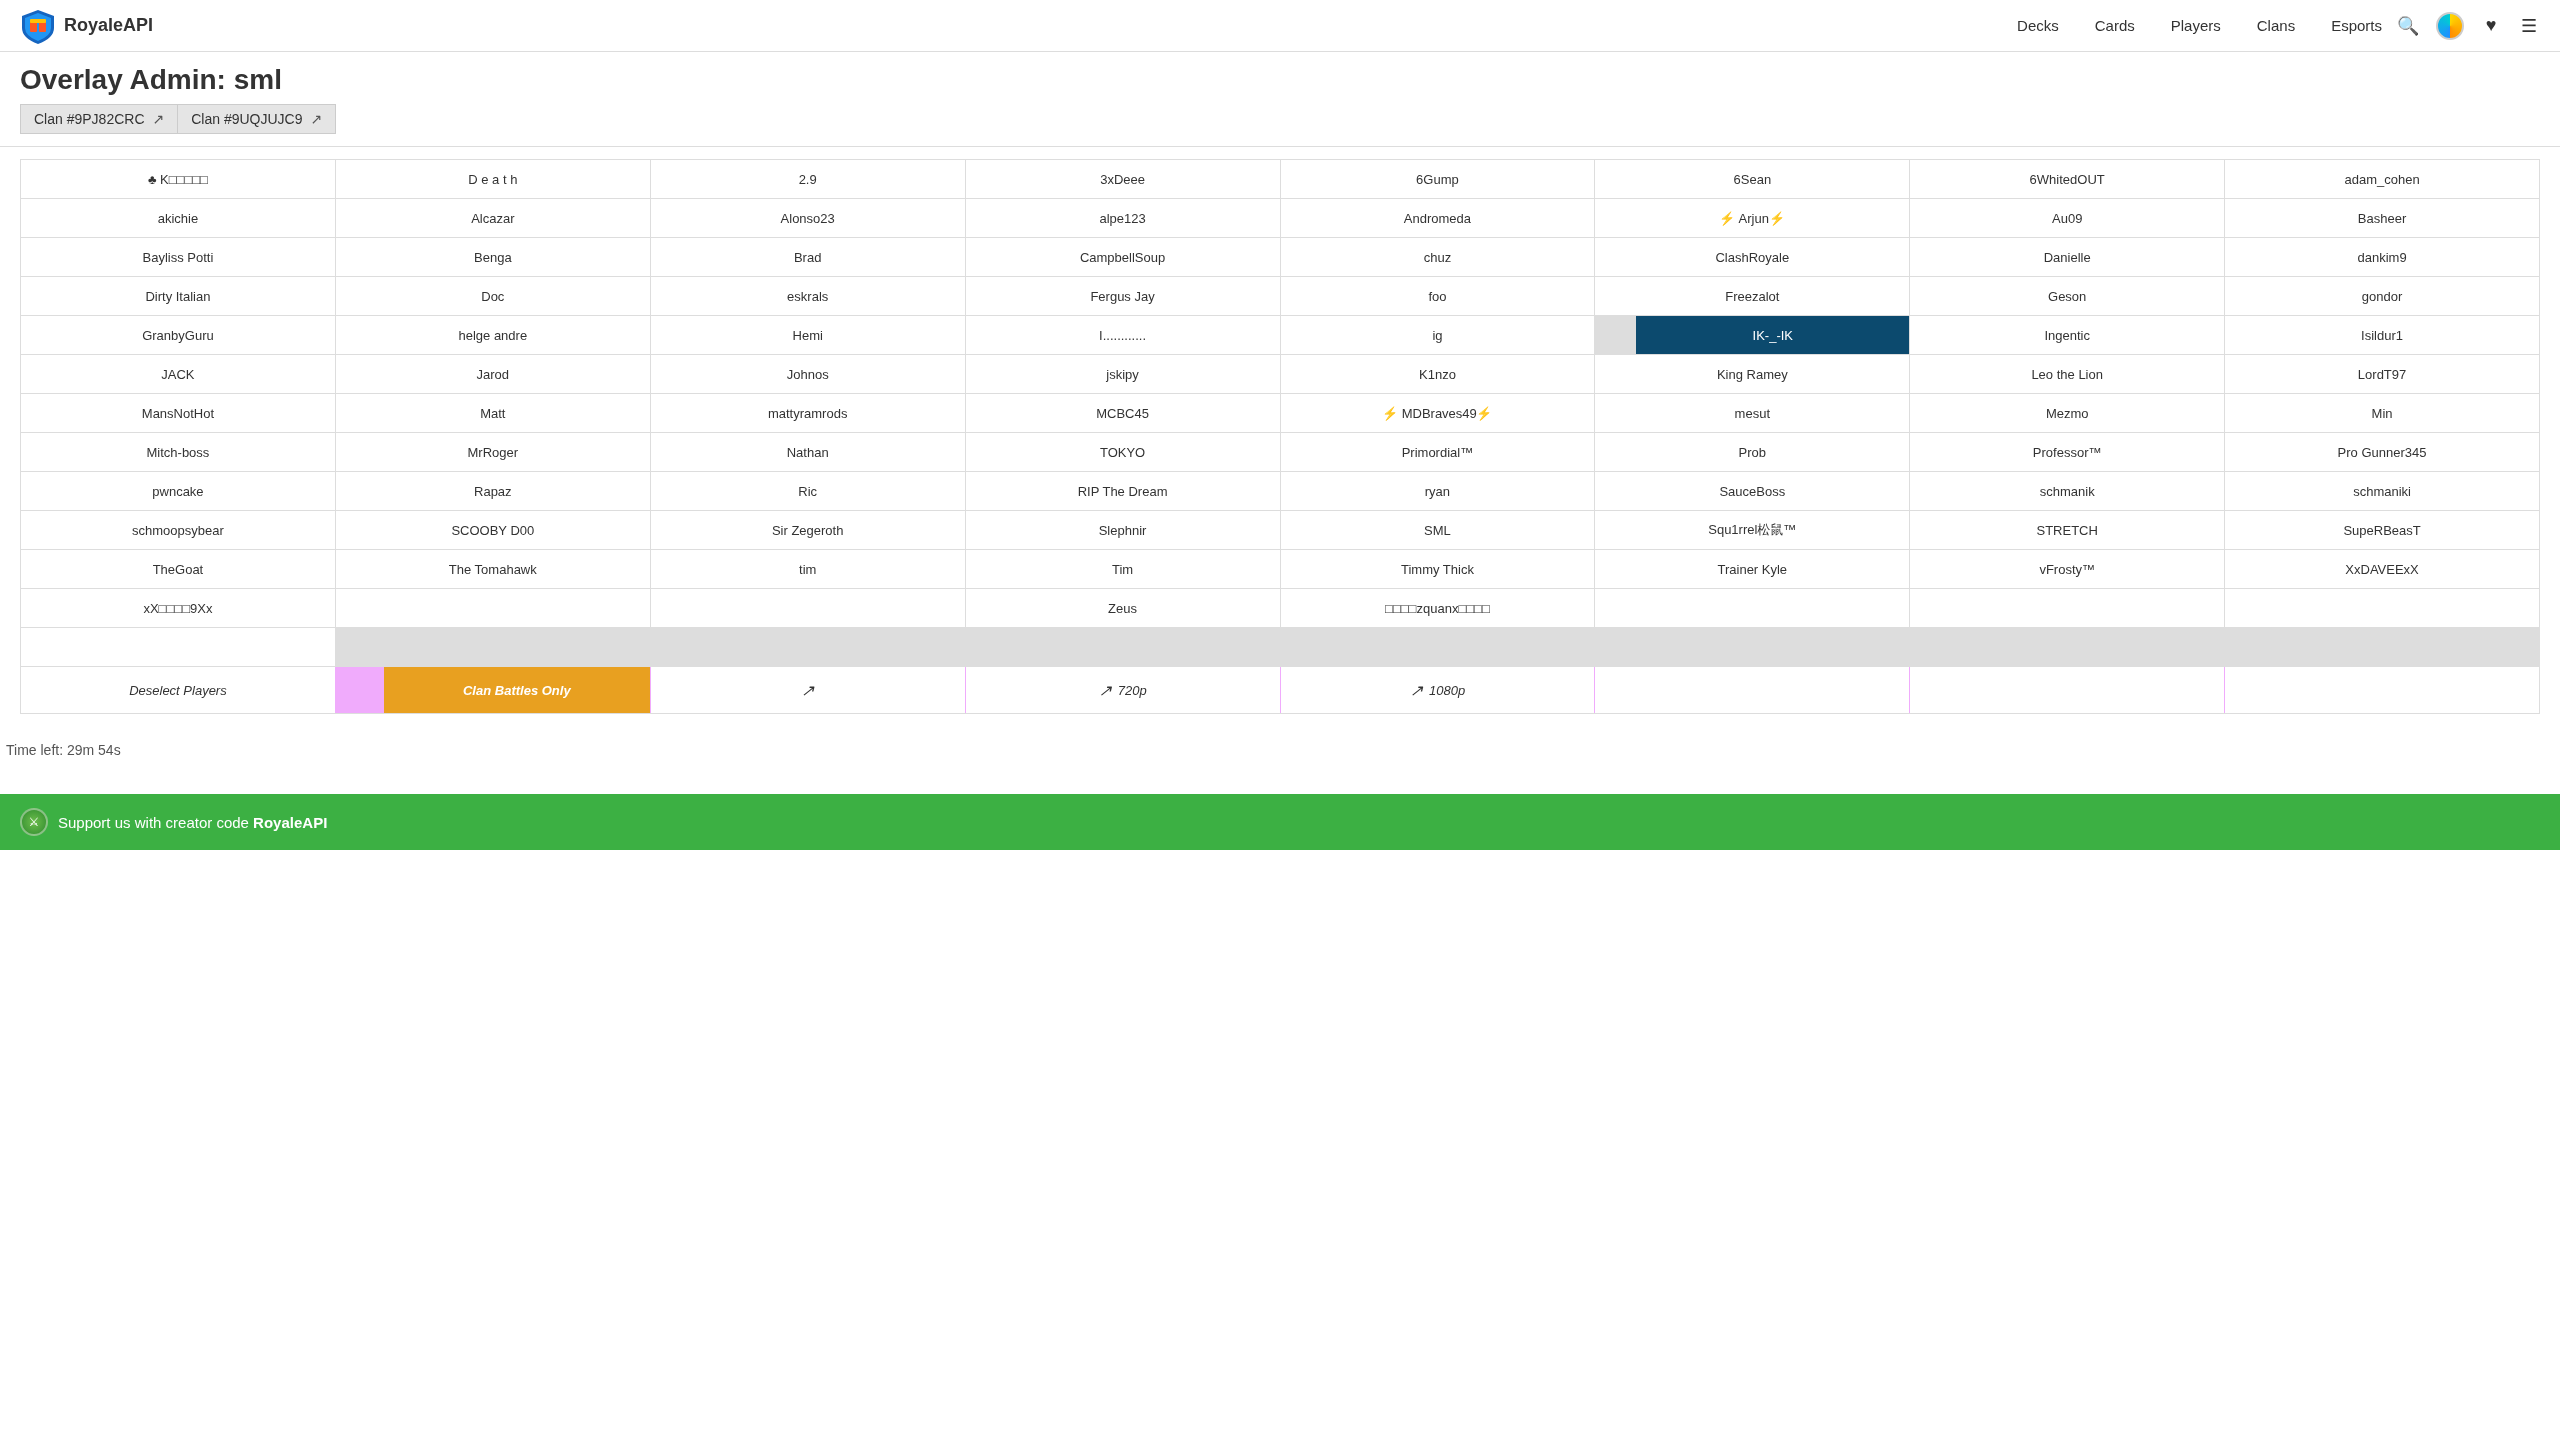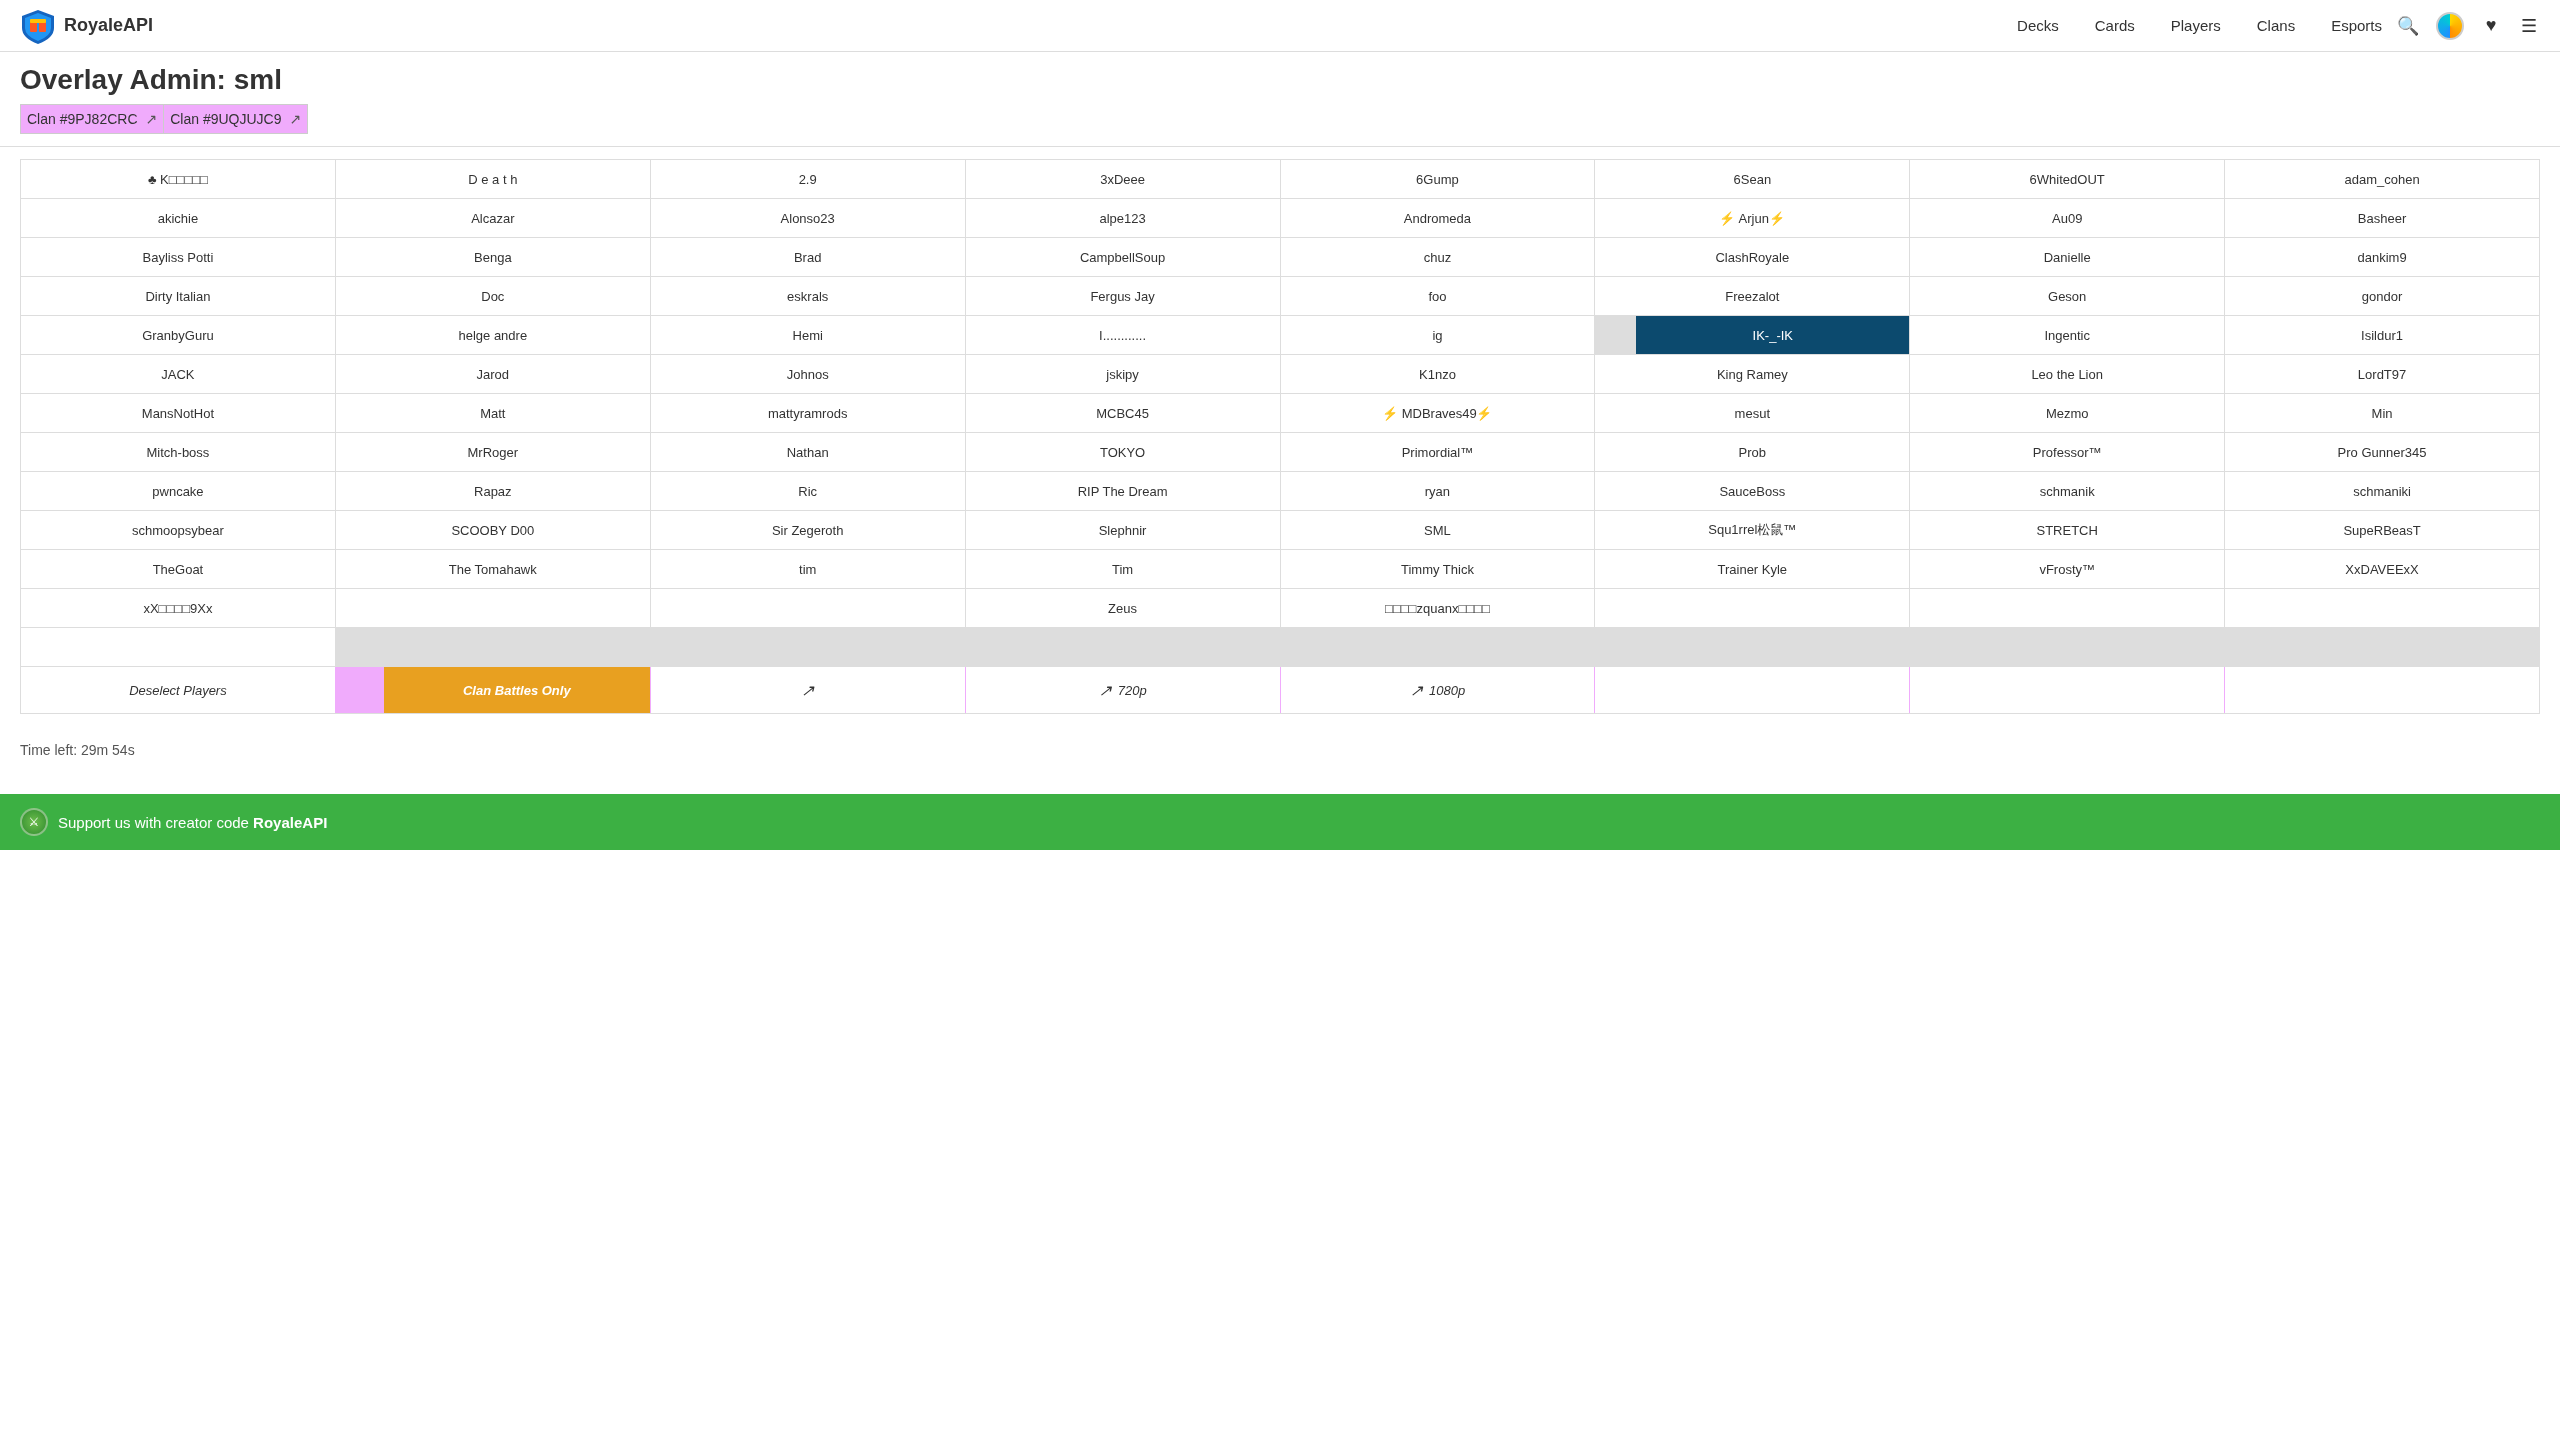--- a/index.html
+++ b/index.html
@@ -72,23 +72,23 @@
     .clan-tabs {
       display: flex;
       gap: 0;
       padding: 0 20px 12px 20px;
       border-bottom: 1px solid #ddd;
     }
     .clan-tab {
       display: flex;
       align-items: flex-end;
       gap: 8px;
-      padding: 6px 6px;
+      padding: 6px 13px;
       border: 1px solid #ccc;
-      background: #f0abfc;
+      background: #e5e5e5;
       cursor: pointer;
       font-size: 14px;
       color: #333;
     }
     .clan-tab:first-child {
       border-right: none;
     }
     .tab-ext-icon {
       font-size: 14px;
       color: #555;
@@ -149,21 +149,21 @@
     }
     .action-cell.highlighted {
       background: #E8A020;
       color: #fff;
       font-weight: bold;
       margin-left: 48px;
     }
 
     
     .time-section {
-      padding: 16px 20px;
+      padding: 16px 6px;
     }
     .time-text {
       font-size: 14px;
       color: #555;
     }
 
     
     .footer-banner {
       background: #3CB043;
       padding: 14px 20px;

